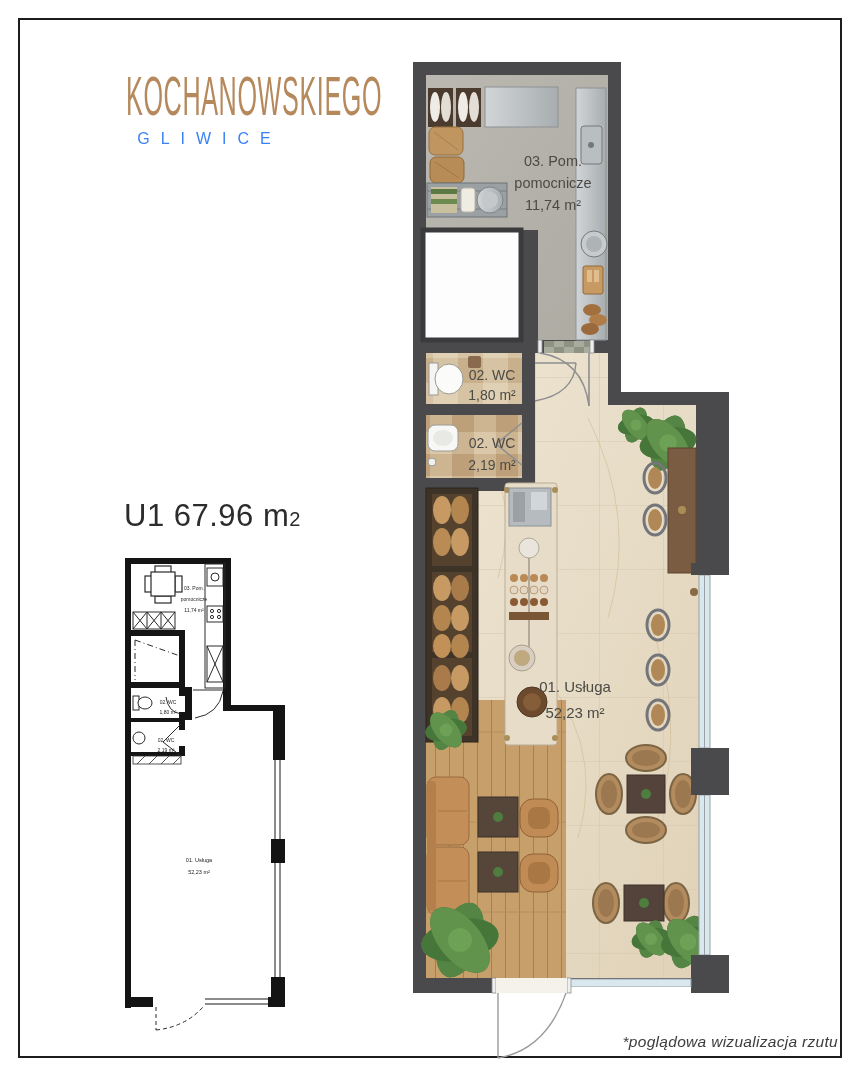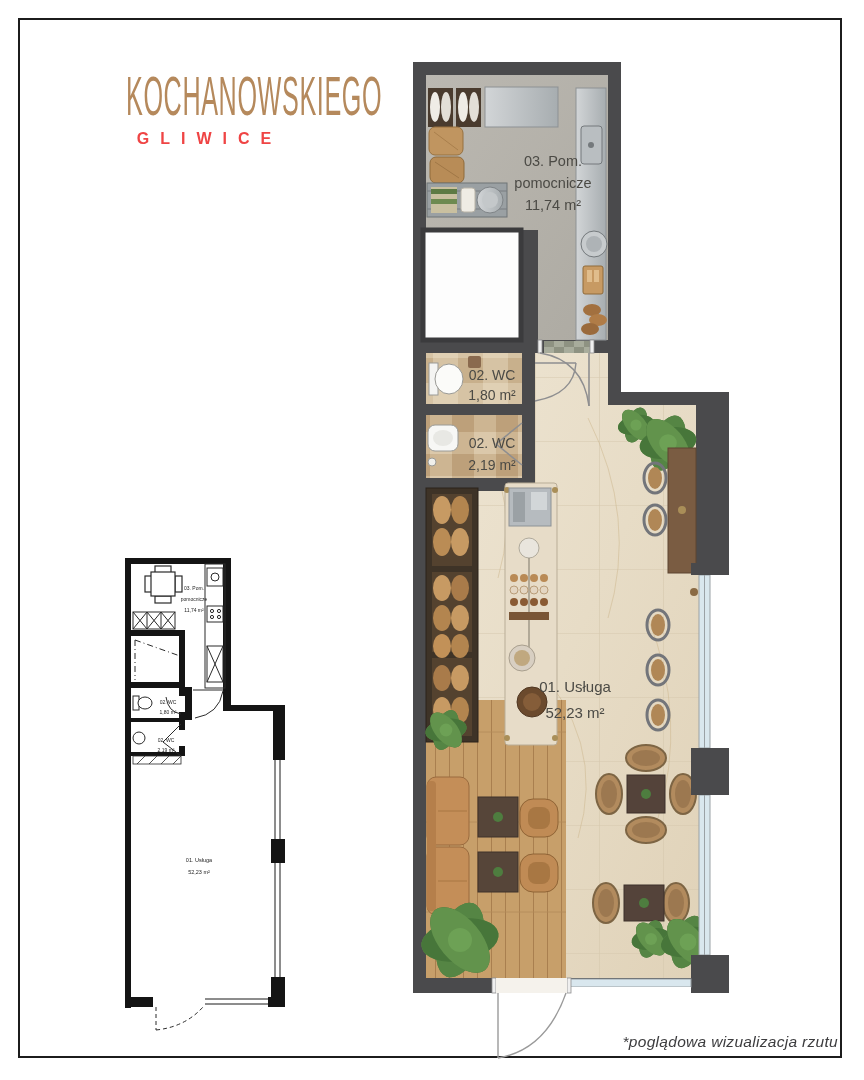--- a/index.html
+++ b/index.html
@@ -10,22 +10,22 @@
   .frame{
     position:absolute;left:18px;top:18px;width:824px;height:1040px;
     border:2px solid #1c1c1c;box-sizing:border-box;pointer-events:none;
   }
   .logo{position:absolute;left:74px;top:66px;width:260px;text-align:center;}
   .logo-name{
     display:block;font-size:42px;font-weight:400;color:#b5895c;white-space:nowrap;
     transform:scale(0.60,1.30);transform-origin:center top;letter-spacing:1px;
   }
   .logo-city{
-    display:block;margin-top:16px;font-size:16px;color:#ef4444;
-    letter-spacing:11px;text-indent:11px;font-weight:700;
+    display:block;margin-top:16px;font-size:16px;color:#3b82f6;
+    letter-spacing:11px;text-indent:11px;font-weight:400;
   }
   .unit{
     position:absolute;left:124px;top:498px;font-size:31px;color:#2c2c2e;letter-spacing:0.5px;
   }
   .unit .sup{font-size:20px;}
   .footnote{
     position:absolute;right:26px;top:1033px;font-size:15.5px;color:#3c3c3e;letter-spacing:0.3px;font-style:italic;
   }
   svg text{font-family:"Liberation Sans", sans-serif;}
   .mini-plan{position:absolute;left:123px;top:556px;}
@@ -35,20 +35,21 @@
 <body>
 
 <div class="page">
   <div class="frame"></div>
 
   <div class="logo">
     <span class="logo-name">KOCHANOWSKIEGO</span>
     <span class="logo-city">GLIWICE</span>
   </div>
 
+  <div class="unit"><span>U1 67.96 m</span><span class="sup">2</span></div>
 
   <svg class="mini-plan" width="168" height="478" viewBox="0 0 168 478">
 
     <g fill="#141414">
       <rect x="2" y="2" width="6" height="450"></rect>
       <rect x="2" y="2" width="106" height="6"></rect>
       <rect x="100" y="2" width="8" height="153"></rect>
       <rect x="100" y="149" width="62" height="6"></rect>
       <rect x="150" y="155" width="12" height="49"></rect>
       <rect x="148" y="283" width="14" height="24"></rect>

